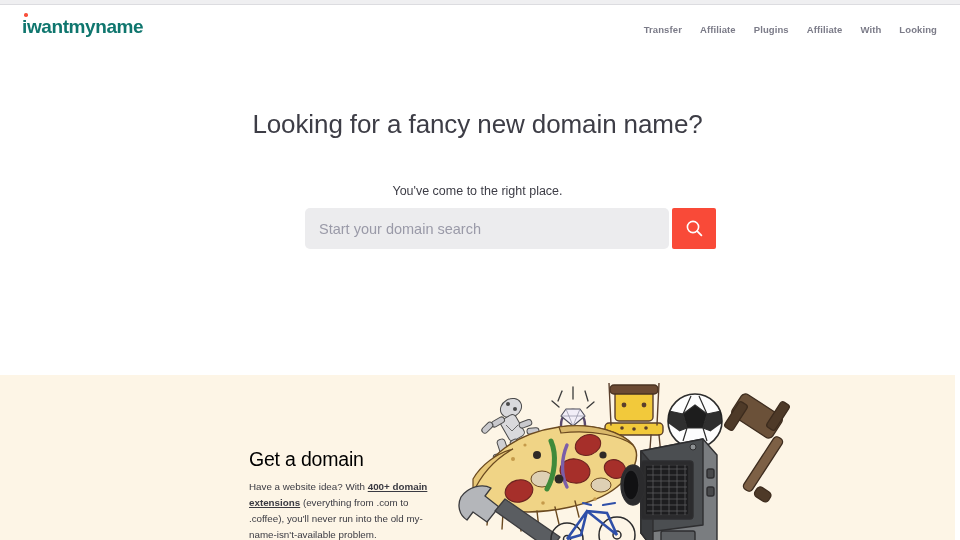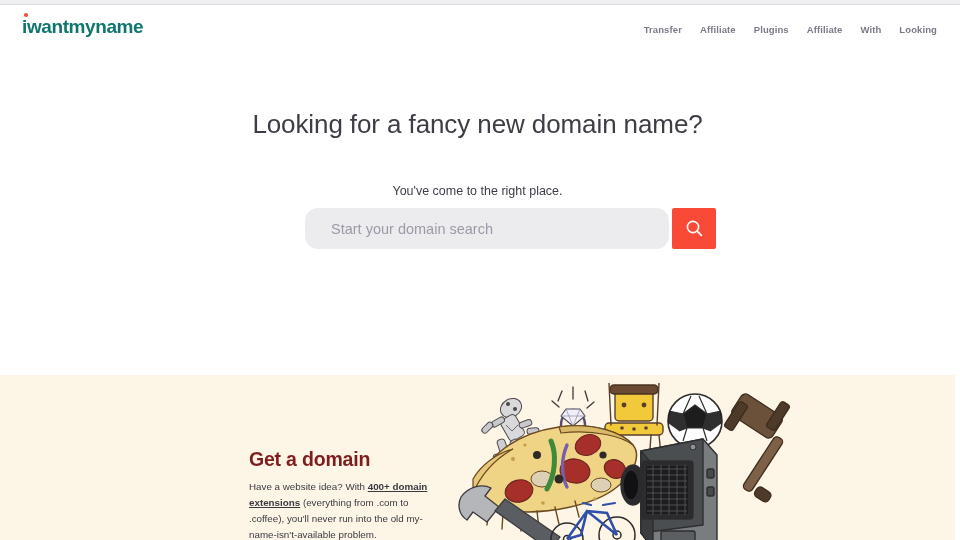--- a/index.html
+++ b/index.html
@@ -128,22 +128,22 @@
   }
   .search-input {
     flex: 1;
     height: 41px;
     background: #ececee;
     border: none;
     outline: none;
     font-family: "Liberation Sans", sans-serif;
     font-size: 14.5px;
     color: #701a75;
-    padding: 0 26px;
-    border-radius: 13px;
+    padding: 0 14px;
+    border-radius: 5px;
   }
   .search-input::placeholder {
     color: #9a9aa8;
     opacity: 1;
   }
   .search-button {
     width: 44px;
     height: 41px;
     margin-left: 3px;
     background: #f94a38;
@@ -168,22 +168,22 @@
   }
 
   .feature-copy {
     position: absolute;
     left: 249px;
     top: 74px;
     width: 190px;
   }
   .feature-title {
     font-size: 19.5px;
-    font-weight: bold;
-    color: #7f1d1d;
+    font-weight: normal;
+    color: #000000;
     letter-spacing: -0.2px;
     margin-bottom: 9px;
     line-height: 1.1;
   }
   .feature-body {
     font-size: 9.8px;
     line-height: 1.62;
     color: #3a3a42;
   }
   .feature-body a {

